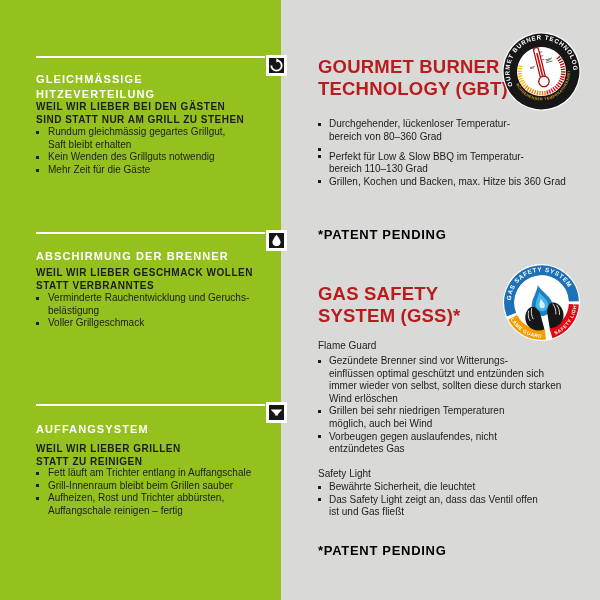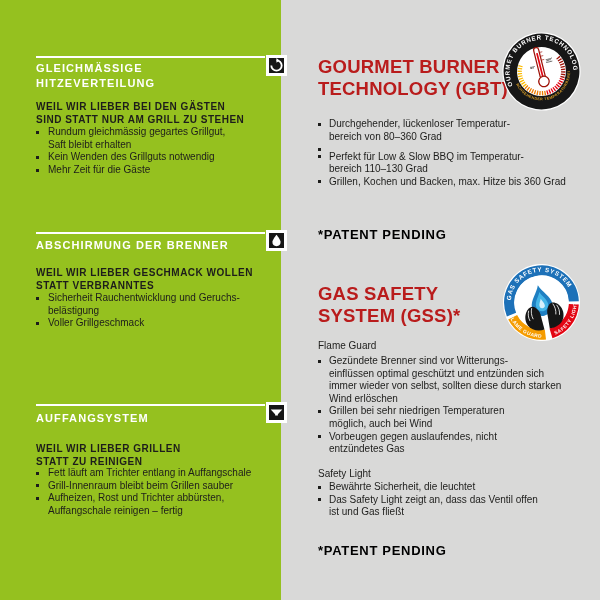--- a/index.html
+++ b/index.html
@@ -17,21 +17,21 @@
   .icon-box {
     position:absolute; left:266px; width:21px; height:21px;
     background:#161616; border:3px solid #ffffff;
     display:flex; align-items:center; justify-content:center;
   }
   .icon-box svg { width:15px; height:15px; display:block; }
 
   .l-title {
     position:absolute; left:36px; width:240px;
     font-size:11px; font-weight:bold; letter-spacing:1.1px;
-    line-height:15px; color:#ffffff;
+    line-height:15px; color:#ffffff;margin-top:11px;
   }
   .l-sub {
     position:absolute; left:36px; width:235px;
     font-size:10px; font-weight:bold; letter-spacing:0.5px;
     line-height:13px; color:#1d1d1b;
   }
   .bullets { position:absolute; left:36px; width:240px; }
   .b-row { display:flex; align-items:flex-start; }
   .sq { width:3px; height:3px; background:#1d1d1b; margin-top:4.6px; margin-right:9px; flex-shrink:0; }
   .b-text { font-size:10px; line-height:12.7px; color:#1d1d1b; }
@@ -94,21 +94,21 @@
     <svg viewBox="0 0 22 22">
       <path d="M11,2.5 C11,2.5 5,9.6 5,13.3 a6,6 0 0 0 12,0 C17,9.6 11,2.5 11,2.5 Z" fill="#ffffff"></path>
     </svg>
   </div>
   <div class="l-title lines" style="top:238px">ABSCHIRMUNG DER BRENNER</div>
   <div class="l-sub lines" style="top:266px">WEIL WIR LIEBER GESCHMACK WOLLEN
 STATT VERBRANNTES</div>
   <div class="bullets" style="top:292px">
     <div class="b-row">
         <span class="sq"></span>
-        <div class="b-text lines">Sicherheit Rauchentwicklung und Geruchs-
+        <div class="b-text lines">Verminderte Rauchentwicklung und Geruchs-
 belästigung</div>
       </div>
     <div class="b-row">
         <span class="sq"></span>
         <div class="b-text lines">Voller Grillgeschmack</div>
       </div>
   </div>
 </div>
 
 <div class="sec">

